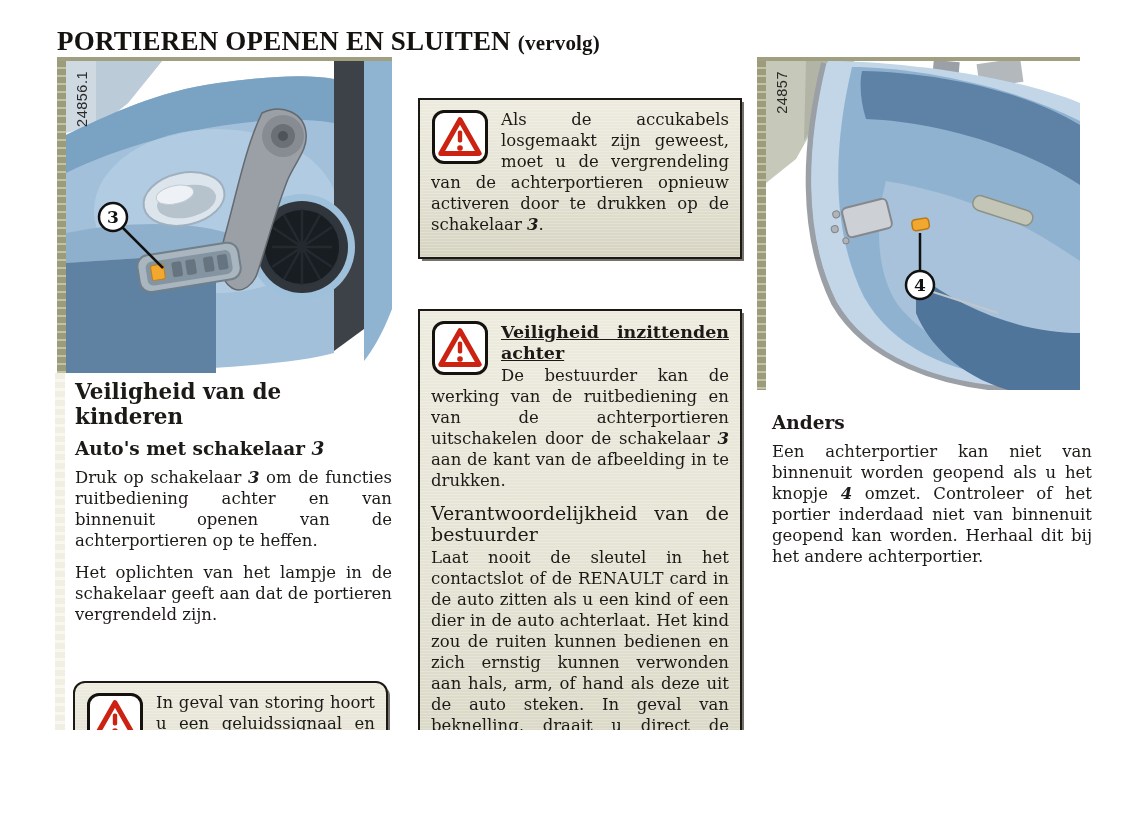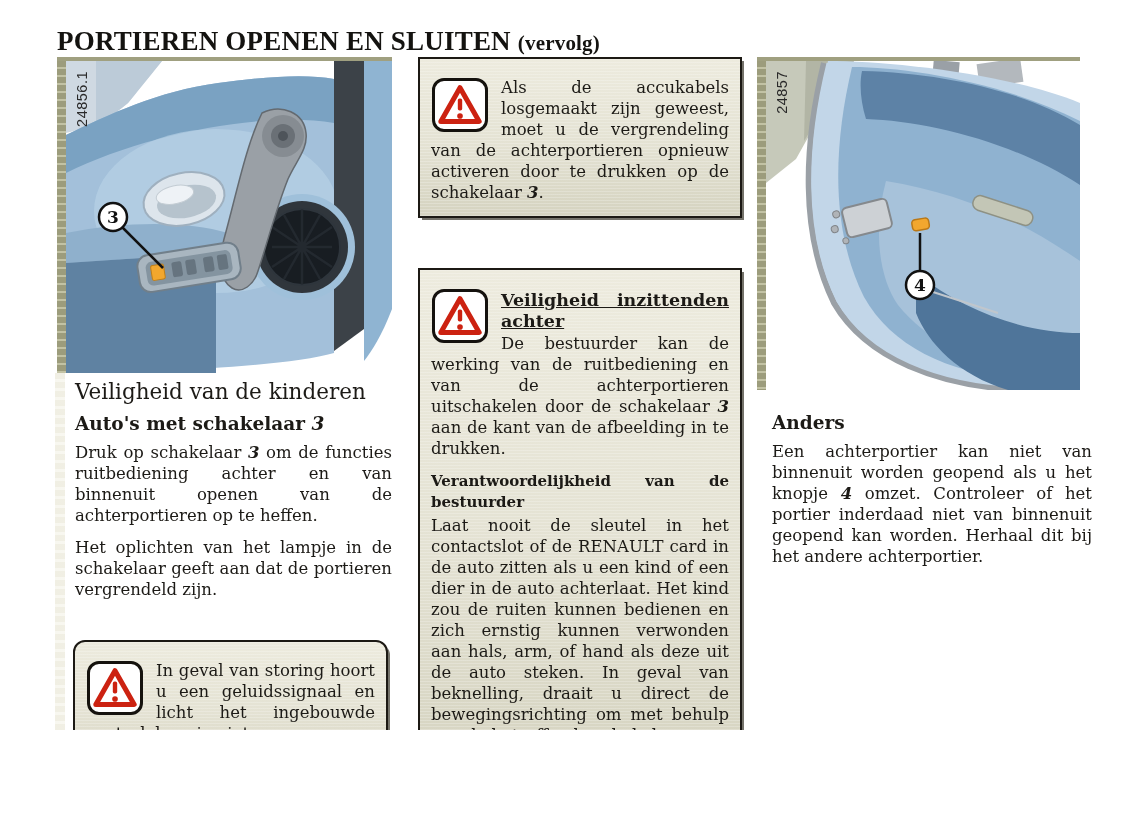--- a/index.html
+++ b/index.html
@@ -22,35 +22,35 @@
            font-family:"Liberation Sans",sans-serif;font-size:14.5px;color:#2a2a2a;letter-spacing:.5px;}
   #fig-left{left:57px;top:57px;width:335px;height:316px;}
   #fig-right{left:757px;top:57px;width:323px;height:333px;}
 
   
   .warnbox{position:absolute;border:2px solid #1c1914;
            background:
              repeating-linear-gradient(180deg,rgba(255,255,255,.22) 0 1px,rgba(0,0,0,0) 1px 3px),
              linear-gradient(180deg,#edebde 0%,#e4e2d3 55%,#d5d3c0 100%);
            box-shadow:3px 3px 0 -1px #74726a;
-           padding:18px 11px;}
+           padding:9px 11px;margin-top:41px;}
   .warn-icon{float:left;width:56px;height:54px;border:3px solid #15120e;border-radius:12px;
              background:#fff;margin:1px 13px 6px 1px;display:flex;align-items:center;justify-content:center;}
   .warnbox p{margin:0;font-size:16.5px;line-height:21px;text-align:justify;}
   .warnbox .whead{margin:2px 0 1px 0;font-size:17.5px;line-height:21px;font-weight:bold;text-align:justify;text-decoration:underline;}
-  .warnbox .wsub{margin:12px 0 2px 0;font-size:15px;line-height:21px;font-weight:bold;text-align:justify;}
+  .warnbox .wsub{margin:12px 0 2px 0;font-size:19px;line-height:21px;font-weight:normal;text-align:justify;}
   #warn-a{left:418px;top:57px;width:324px;height:161px;}
   #warn-b{left:418px;top:268px;width:324px;height:504px;}
   #warn-c{left:73px;top:640px;width:315px;height:132px;border-radius:12px;}
 
   
   .txtcol{position:absolute;}
   #left-text{left:75px;top:379px;width:317px;}
   #right-text{left:772px;top:411px;width:320px;}
-  .h-big{margin:0 0 8px 0;font-size:21.5px;font-weight:normal;line-height:25px;}
+  .h-big{margin:0 0 8px 0;font-size:21.5px;font-weight:bold;line-height:25px;}
   .h-sub{margin:0 0 7px 0;font-size:18.5px;font-weight:bold;line-height:23px;}
   .body-p{margin:0 0 11px 0;font-size:16.5px;line-height:21px;text-align:justify;}
   .num{font-weight:bold;font-style:italic;}
 
   
   #binding-band{position:absolute;left:55px;top:373px;width:10px;height:400px;
                 background:repeating-linear-gradient(180deg,#edebdd 0 6px,#f6f5ec 6px 9px);opacity:.8;}
 
   #page-num{position:absolute;left:57px;top:785px;font-size:16.5px;font-weight:bold;}
 

